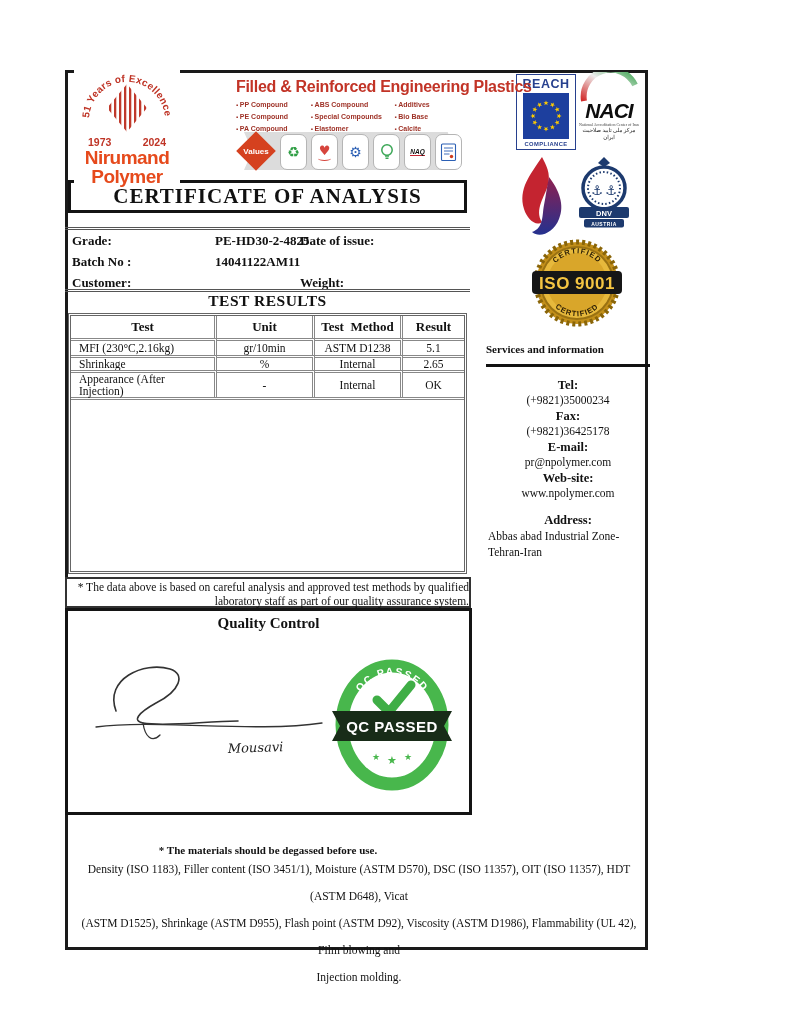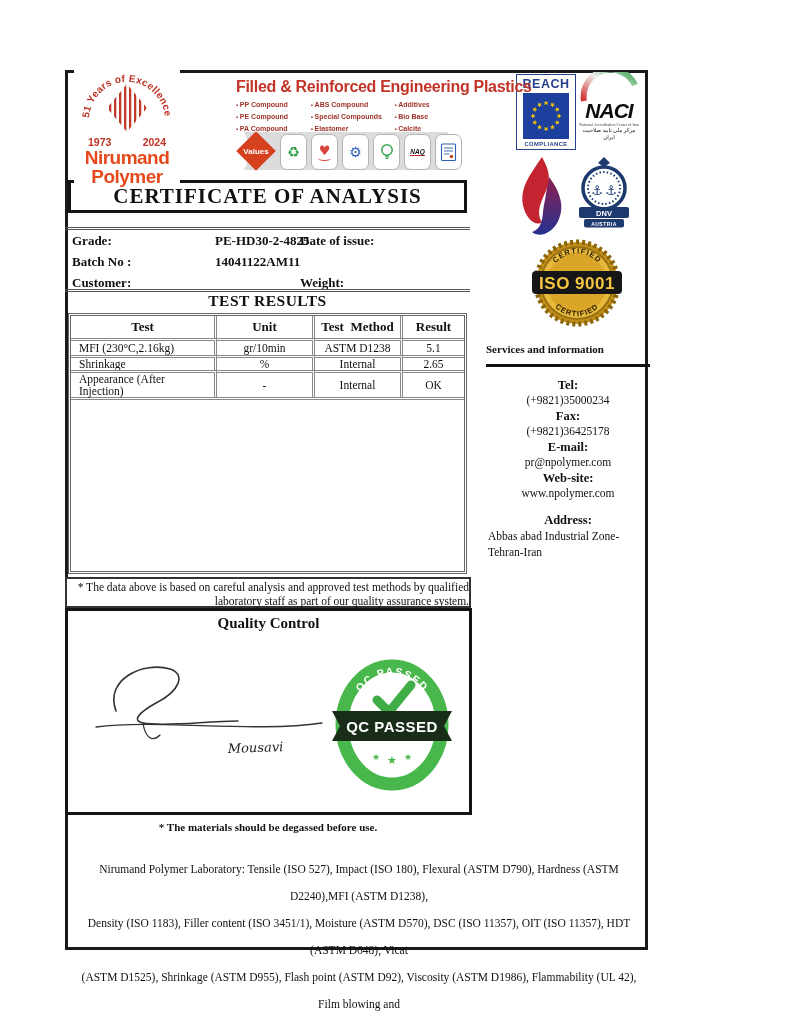--- a/index.html
+++ b/index.html
@@ -94,21 +94,21 @@
 
   .footnote{position:absolute;left:65px;top:577px;width:406px;height:31px;
             border:2px solid #333;box-sizing:border-box;text-align:right;
             font-size:11.5px;line-height:14px;padding-top:1px;background:#fff;}
 
   
   .qc-box{position:absolute;left:65px;top:608px;width:407px;height:207px;
           border:3px solid #141414;box-sizing:border-box;background:#fff;}
   .qc-title{position:absolute;left:0;top:4px;width:100%;text-align:center;
             font-size:15px;font-weight:700;}
-  .degassed{position:absolute;left:65px;top:821px;width:406px;text-align:center;
+  .degassed{position:absolute;left:65px;top:844px;width:406px;text-align:center;
             font-size:11px;font-weight:700;}
   .lab-footer{position:absolute;left:76px;top:856px;width:566px;text-align:center;
               font-size:11.5px;}
   .lab-line{line-height:27px;}
 
   svg text{font-family:"Liberation Sans",sans-serif;}
   .sig-name{font-family:"DejaVu Serif",serif;font-style:italic;}
 </style>
 </head>
 <body>
@@ -375,19 +375,18 @@
       <text x="60" y="75" font-size="15" font-weight="900" fill="#fff" text-anchor="middle" letter-spacing="0.5">QC PASSED</text>
       <text x="44" y="103" font-size="9" fill="#48b74c" text-anchor="middle" style="font-family:'DejaVu Sans',sans-serif">★</text>
       <text x="60" y="107" font-size="11" fill="#48b74c" text-anchor="middle" style="font-family:'DejaVu Sans',sans-serif">★</text>
       <text x="76" y="103" font-size="9" fill="#48b74c" text-anchor="middle" style="font-family:'DejaVu Sans',sans-serif">★</text>
     </svg>
   </div>
 
   <div class="degassed">* The materials should be degassed before use.</div>
 
   <div class="lab-footer">
-    <div class="lab-line">Nirumand Polymer Laboratory: Tensile (ISO 527), Impact (ISO 180), Flexural (ASTM D790), Hardness (ASTM D2240),MFI (ASTM D1238),</div>
     <div class="lab-line">Density (ISO 1183), Filler content (ISO 3451/1), Moisture (ASTM D570), DSC (ISO 11357), OIT (ISO 11357), HDT (ASTM D648), Vicat</div>
     <div class="lab-line">(ASTM D1525), Shrinkage (ASTM D955), Flash point (ASTM D92), Viscosity (ASTM D1986), Flammability (UL 42), Film blowing and</div>
     <div class="lab-line">Injection molding.</div>
   </div>
 
 </div>
 
 </body></html>

